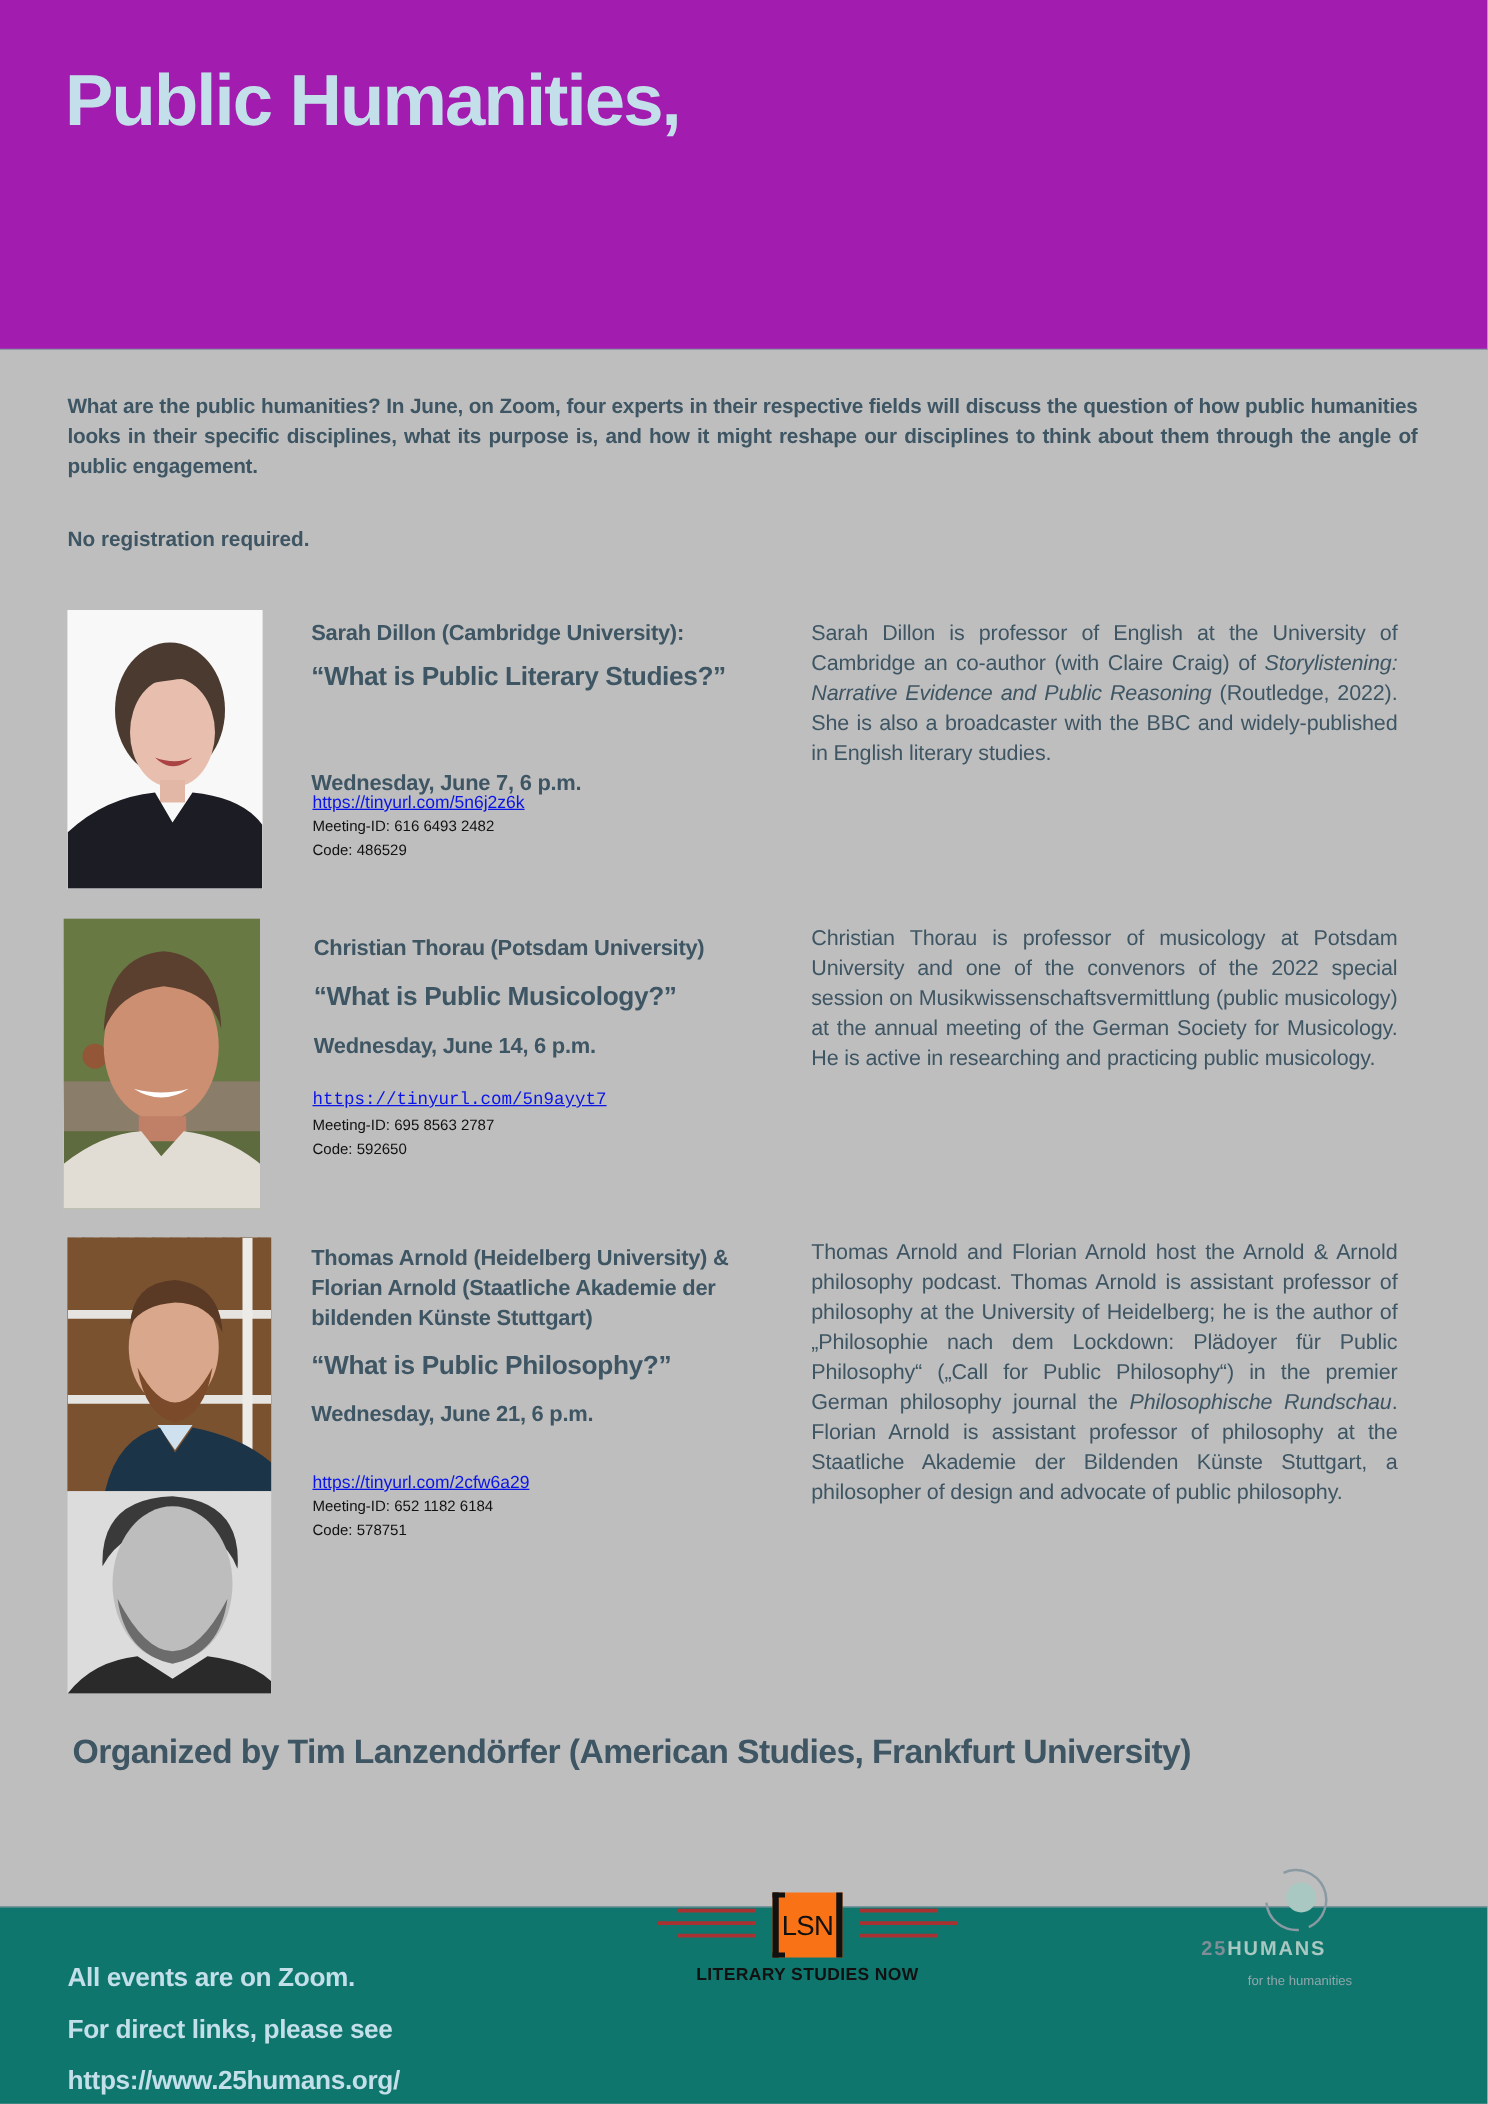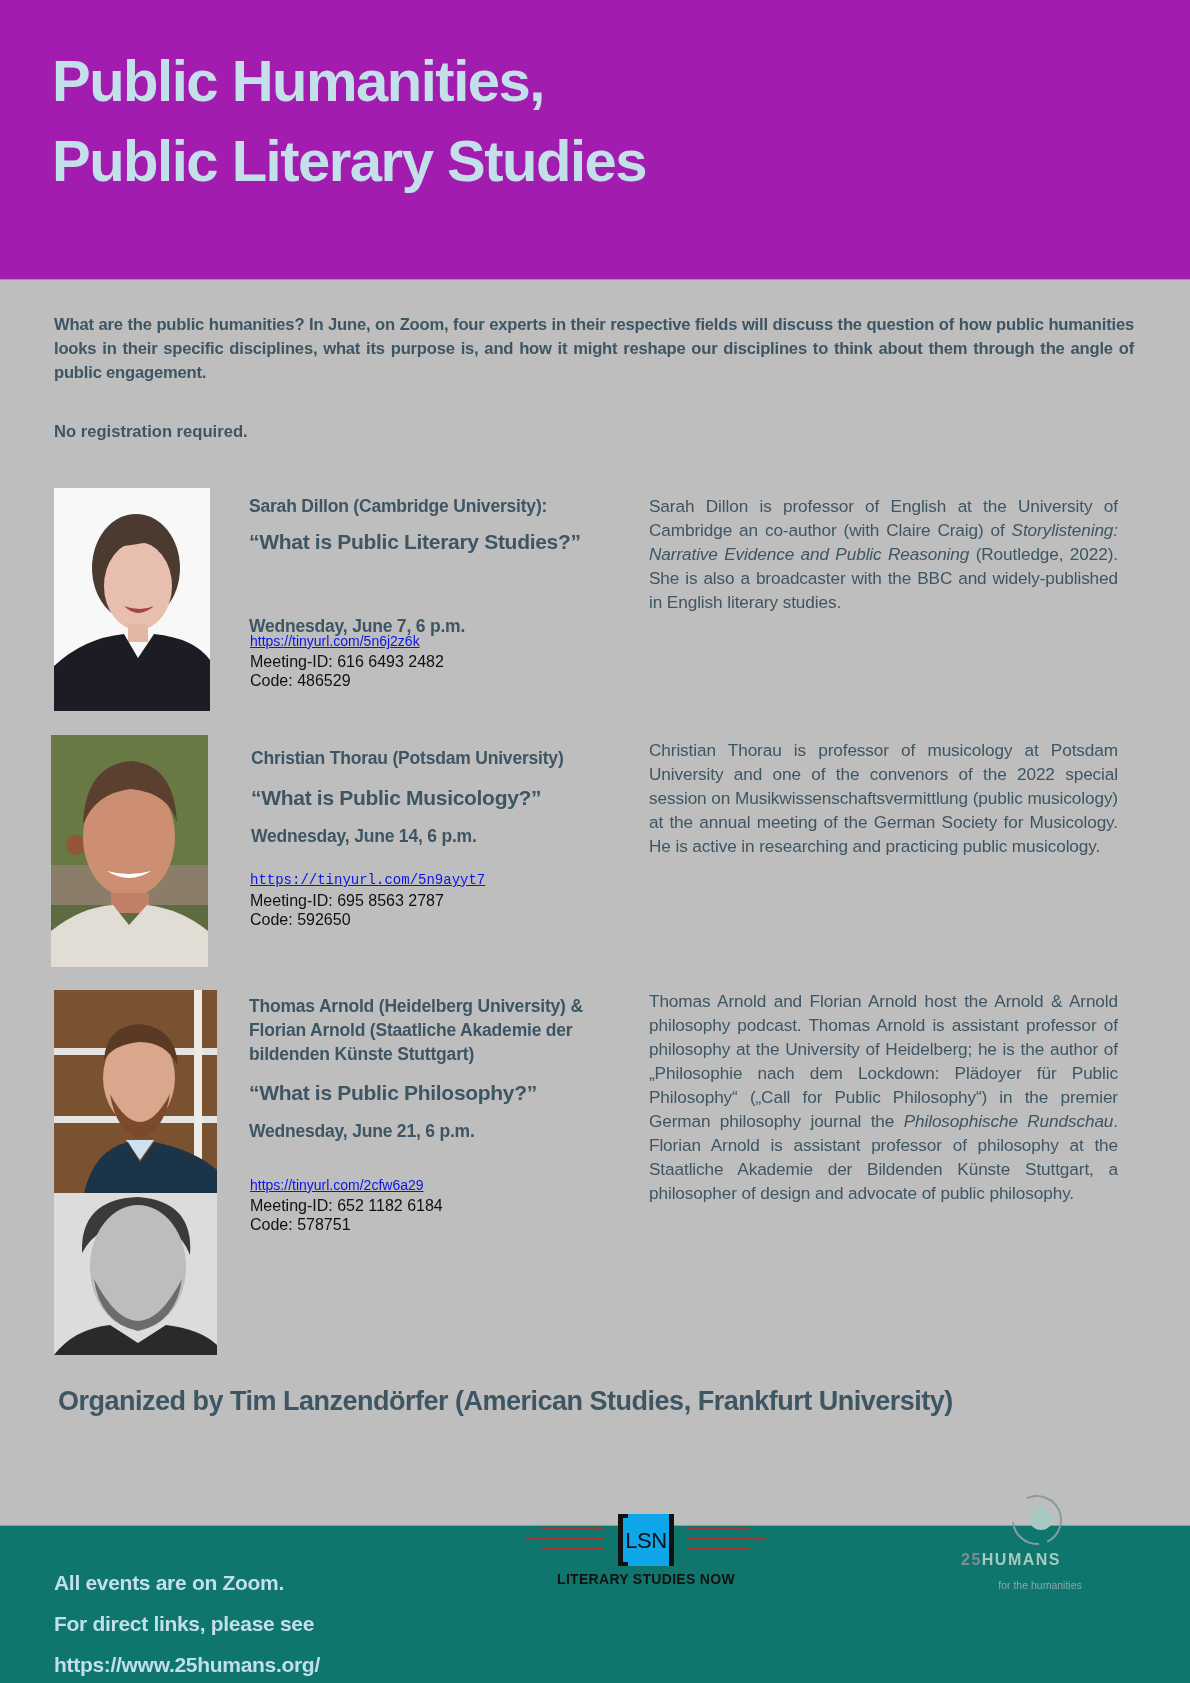--- a/index.html
+++ b/index.html
@@ -18,32 +18,32 @@
   .photo { position: absolute; overflow: hidden; }
   .ph-sarah { left: 54px; top: 488px; width: 156px; height: 223px; background: #fbfbfb; }
   .ph-christian { left: 51px; top: 735px; width: 157px; height: 232px; background: linear-gradient(180deg,#5c6a3c 0%,#7b8a4e 30%,#8b7a5a 55%,#ddd6cb 70%,#e6e1da 100%); }
   .ph-thomas { left: 54px; top: 990px; width: 163px; height: 203px; background: repeating-linear-gradient(90deg,#6e4a2a 0 7px,#8a5c34 7px 12px,#4a3220 12px 14px); }
   .ph-florian { left: 54px; top: 1193px; width: 163px; height: 162px; background: #d8d8d8; }
 
   .ev-name { position: absolute; color: #3e5563; font-weight: bold; font-size: 17.5px; line-height: 24px; letter-spacing: -0.2px; }
   .ev-title { position: absolute; color: #3e5563; font-weight: bold; font-size: 21px; letter-spacing: -0.3px; white-space: nowrap; }
   .ev-date { position: absolute; color: #3e5563; font-weight: bold; font-size: 17.5px; letter-spacing: -0.2px; white-space: nowrap; }
   .ev-link { position: absolute; color: #0a14e6; text-decoration: underline; font-size: 14px; white-space: nowrap; }
-  .ev-meta { position: absolute; color: #111; font-size: 16px; line-height: 19px; white-space: nowrap; }
+  .ev-meta { position: absolute; color: #111; font-size: 12px; line-height: 19px; white-space: nowrap; }
 
   .bio { position: absolute; left: 649px; width: 469px; color: #3e5563; font-size: 17.2px; line-height: 24px; text-align: justify; letter-spacing: -0.1px; }
   .bio i { font-style: italic; }
 
   .organizer { position: absolute; left: 58px; top: 1386px; color: #3e5563; font-weight: bold; font-size: 27px; letter-spacing: -0.5px; white-space: nowrap; }
 
   .footer { position: absolute; left: 0; top: 1525px; width: 1190px; height: 236px; background: #0f766e; border-top: 1px solid #8a99a2; }
   .foot-line { position: absolute; left: 54px; color: #c3dfe9; font-weight: bold; font-size: 21px; white-space: nowrap; letter-spacing: -0.3px; }
 
   .lsn { position: absolute; left: 526px; top: 1510px; width: 240px; height: 80px; }
-  .lsn-box { position: absolute; left: 92px; top: 4px; width: 56px; height: 52px; background: #0ea5e9; border-left: 5px solid #111; border-right: 5px solid #111; }
+  .lsn-box { position: absolute; left: 92px; top: 4px; width: 56px; height: 52px; background: #f97316; border-left: 5px solid #111; border-right: 5px solid #111; }
   .lsn-box::before, .lsn-box::after { content: ""; position: absolute; left: -5px; width: 10px; height: 4px; background: #111; }
   .lsn-box::before { top: 0; }
   .lsn-box::after { bottom: 0; }
   .lsn-text { position: absolute; left: 0; top: 14px; width: 100%; text-align: center; color: #111; font-size: 22px; letter-spacing: -0.5px; }
   .lsn-bar { position: absolute; height: 3px; background: #a83232; }
   .lsn-caption { position: absolute; left: 0; top: 61px; width: 240px; text-align: center; color: #111; font-size: 14px; font-weight: bold; letter-spacing: 0.3px; white-space: nowrap; }
 
   .humans { position: absolute; left: 955px; top: 1495px; width: 170px; height: 100px; }
   .humans-dot { position: absolute; left: 74px; top: 11px; width: 24px; height: 24px; border-radius: 50%; background: #a9c8c1; }
   .humans-ring { position: absolute; left: 57px; top: 0; width: 50px; height: 50px; border-radius: 50%; border: 2px solid transparent; border-top-color: #8a9aa3; border-right-color: #8a9aa3; transform: rotate(20deg); }
@@ -51,21 +51,20 @@
   .humans-word { position: absolute; left: 6px; top: 56px; font-weight: bold; font-size: 16px; letter-spacing: 1.5px; white-space: nowrap; }
   .humans-num { color: #7e8e96; }
   .humans-name { color: #a9c8c1; }
   .humans-sub { position: absolute; left: 0; top: 84px; width: 170px; text-align: center; color: #8fa6aa; font-size: 10.5px; }
 </style>
 </head>
 <body>
 
 <div class="header">
   <div class="title-line t1">Public Humanities,</div>
-  <div class="title-line t2">Public Literary Studies</div>
 </div>
 
 <p class="intro">What are the public humanities? In June, on Zoom, four experts in their respective fields will discuss the question of how public humanities looks in their specific disciplines, what its purpose is, and how it might reshape our disciplines to think about them through the angle of public engagement.</p>
 <p class="noreg">No registration required.</p>
 
 <div class="photo ph-sarah">
   <svg width="156" height="223" viewBox="0 0 156 223">
     <rect width="156" height="223" fill="#f8f8f8"></rect>
     <ellipse cx="82" cy="80" rx="44" ry="54" fill="#4b3a30"></ellipse>
     <ellipse cx="84" cy="98" rx="34" ry="44" fill="#e8bfae"></ellipse>

